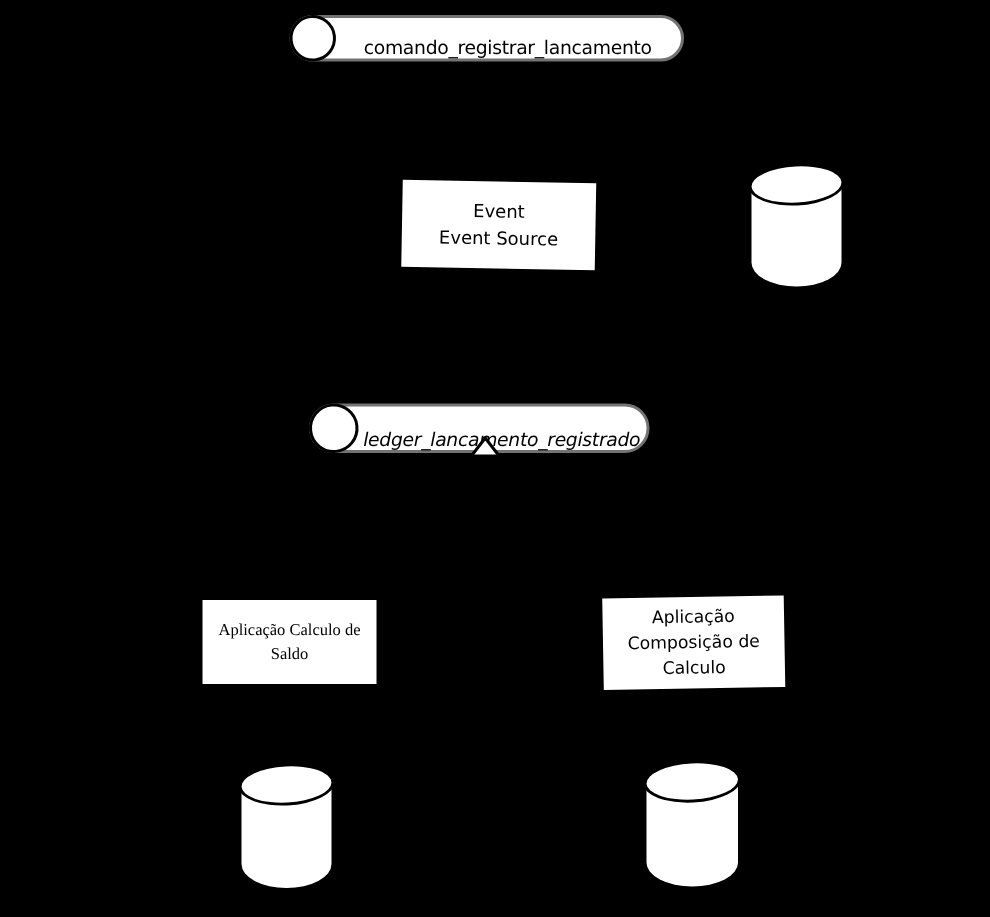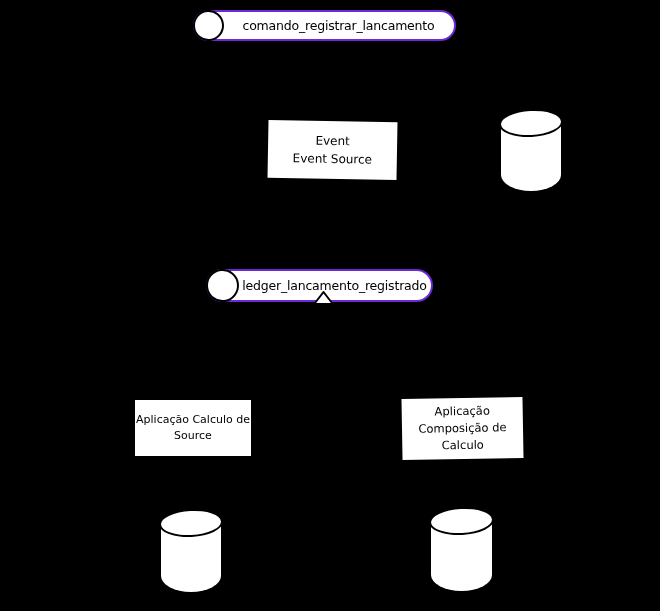--- a/index.html
+++ b/index.html
@@ -14,24 +14,24 @@
     background: #000000;
     overflow: hidden;
     font-family: "DejaVu Sans", sans-serif;
     color: #000000;
   }
   
   .queue {
     position: absolute;
     box-sizing: border-box;
     background: #ffffff;
-    border: 2px solid #6d28d9;
+    border: 2px solid #737373;
     border-radius: 999px;
     display: flex;
-    align-items: center;
+    align-items: flex-end;
     justify-content: center;
   }
   .queue-cap {
     position: absolute;
     box-sizing: border-box;
     left: -2px;
     top: -2px;
     bottom: -2px;
     width: 31px;
     background: #ffffff;
@@ -108,30 +108,30 @@
     <div class="line">Event Source</div>
   </div>
 
   <div class="db" style="left:499px; top:109px; width:64px; height:84px;">
     <div class="db-top"></div>
     <div class="db-body"></div>
   </div>
 
   <div class="queue" style="left:206px; top:269px; width:227px; height:33px;">
     <div class="queue-cap" style="width:33px;"></div>
-    <span class="queue-label" style="margin-left:30px;">ledger_lancamento_registrado</span>
+    <span class="queue-label" style="margin-left:30px;font-style:italic;">ledger_lancamento_registrado</span>
   </div>
 
   <svg class="arrowhead" style="left:313px; top:290px;" width="21" height="14" viewBox="0 0 21 14">
     <path d="M2 13 L10.5 2 L19 13" fill="#ffffff" stroke="#000000" stroke-width="2" stroke-linejoin="round"></path>
   </svg>
 
-  <div class="process" style="left:133px; top:398px; width:120px; height:60px; font-size:11px;">
+  <div class="process" style="left:133px; top:398px; width:120px; height:60px; font-size:11px;font-family:Liberation Serif, serif;">
     <div class="line">Aplicação Calculo de</div>
-    <div class="line">Source</div>
+    <div class="line">Saldo</div>
   </div>
 
   <div class="process" style="left:400px; top:396px; width:125px; height:65px; transform:rotate(-1deg); font-size:11.5px;">
     <div class="line">Aplicação</div>
     <div class="line">Composição de</div>
     <div class="line">Calculo</div>
   </div>
 
   <div class="db" style="left:159px; top:509px; width:64px; height:85px;">
     <div class="db-top"></div>

